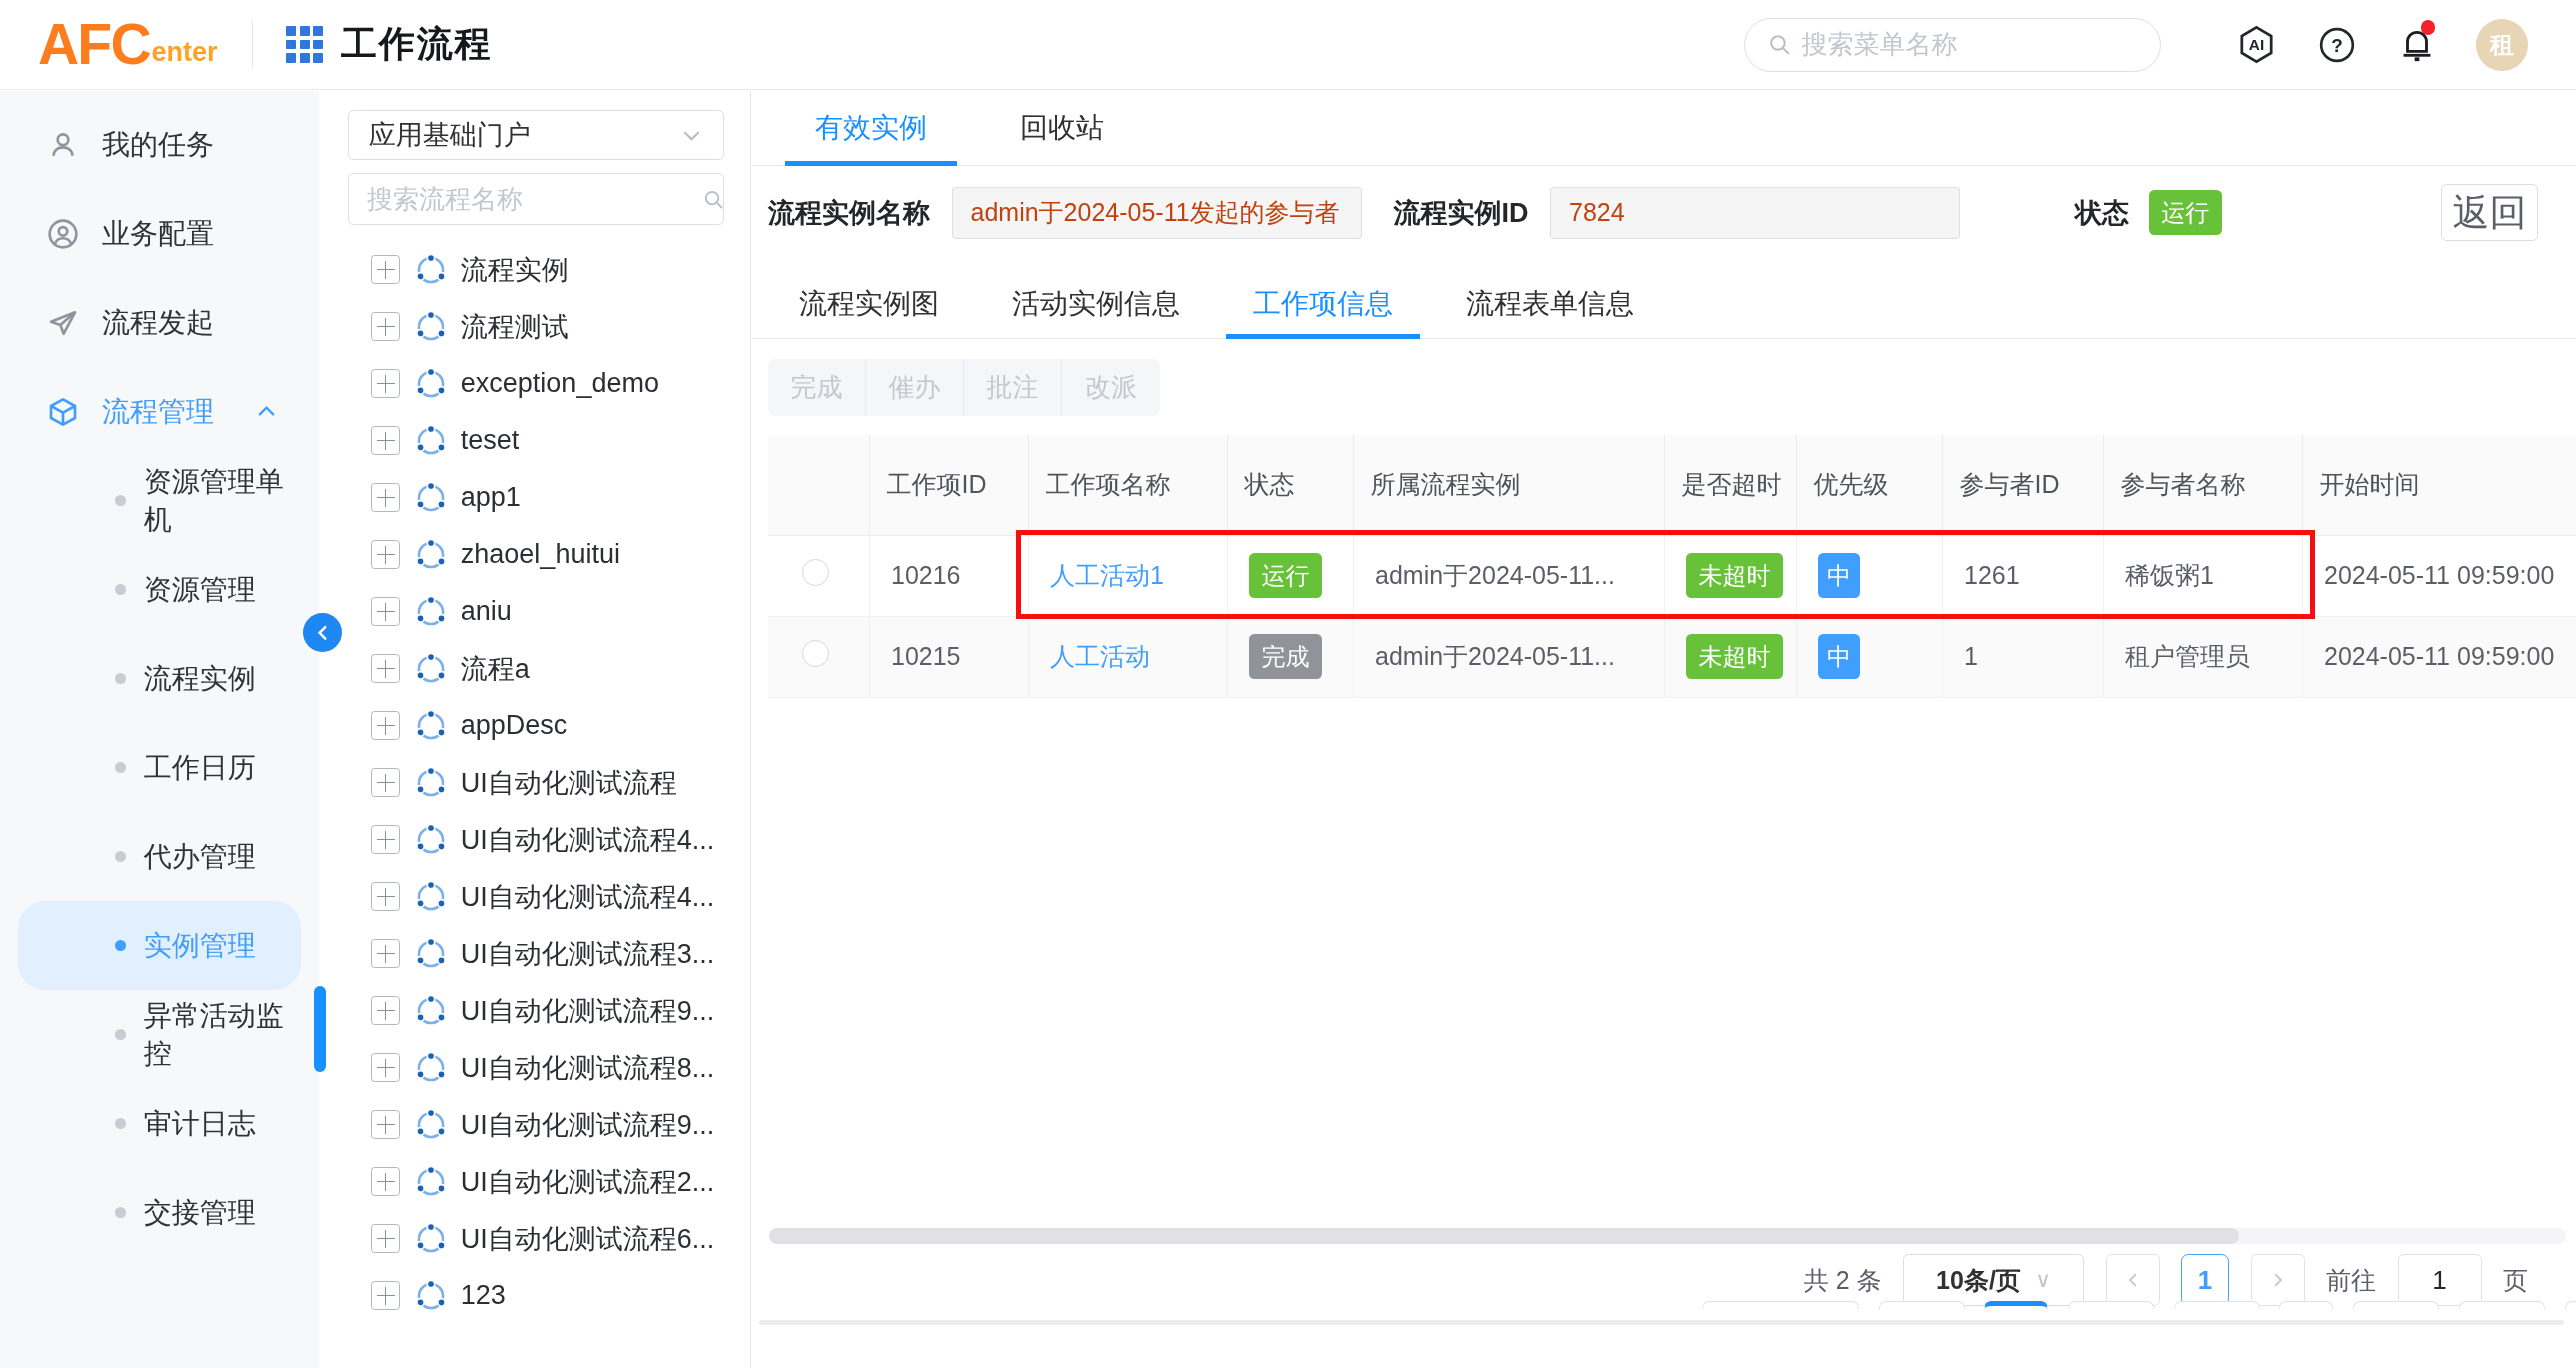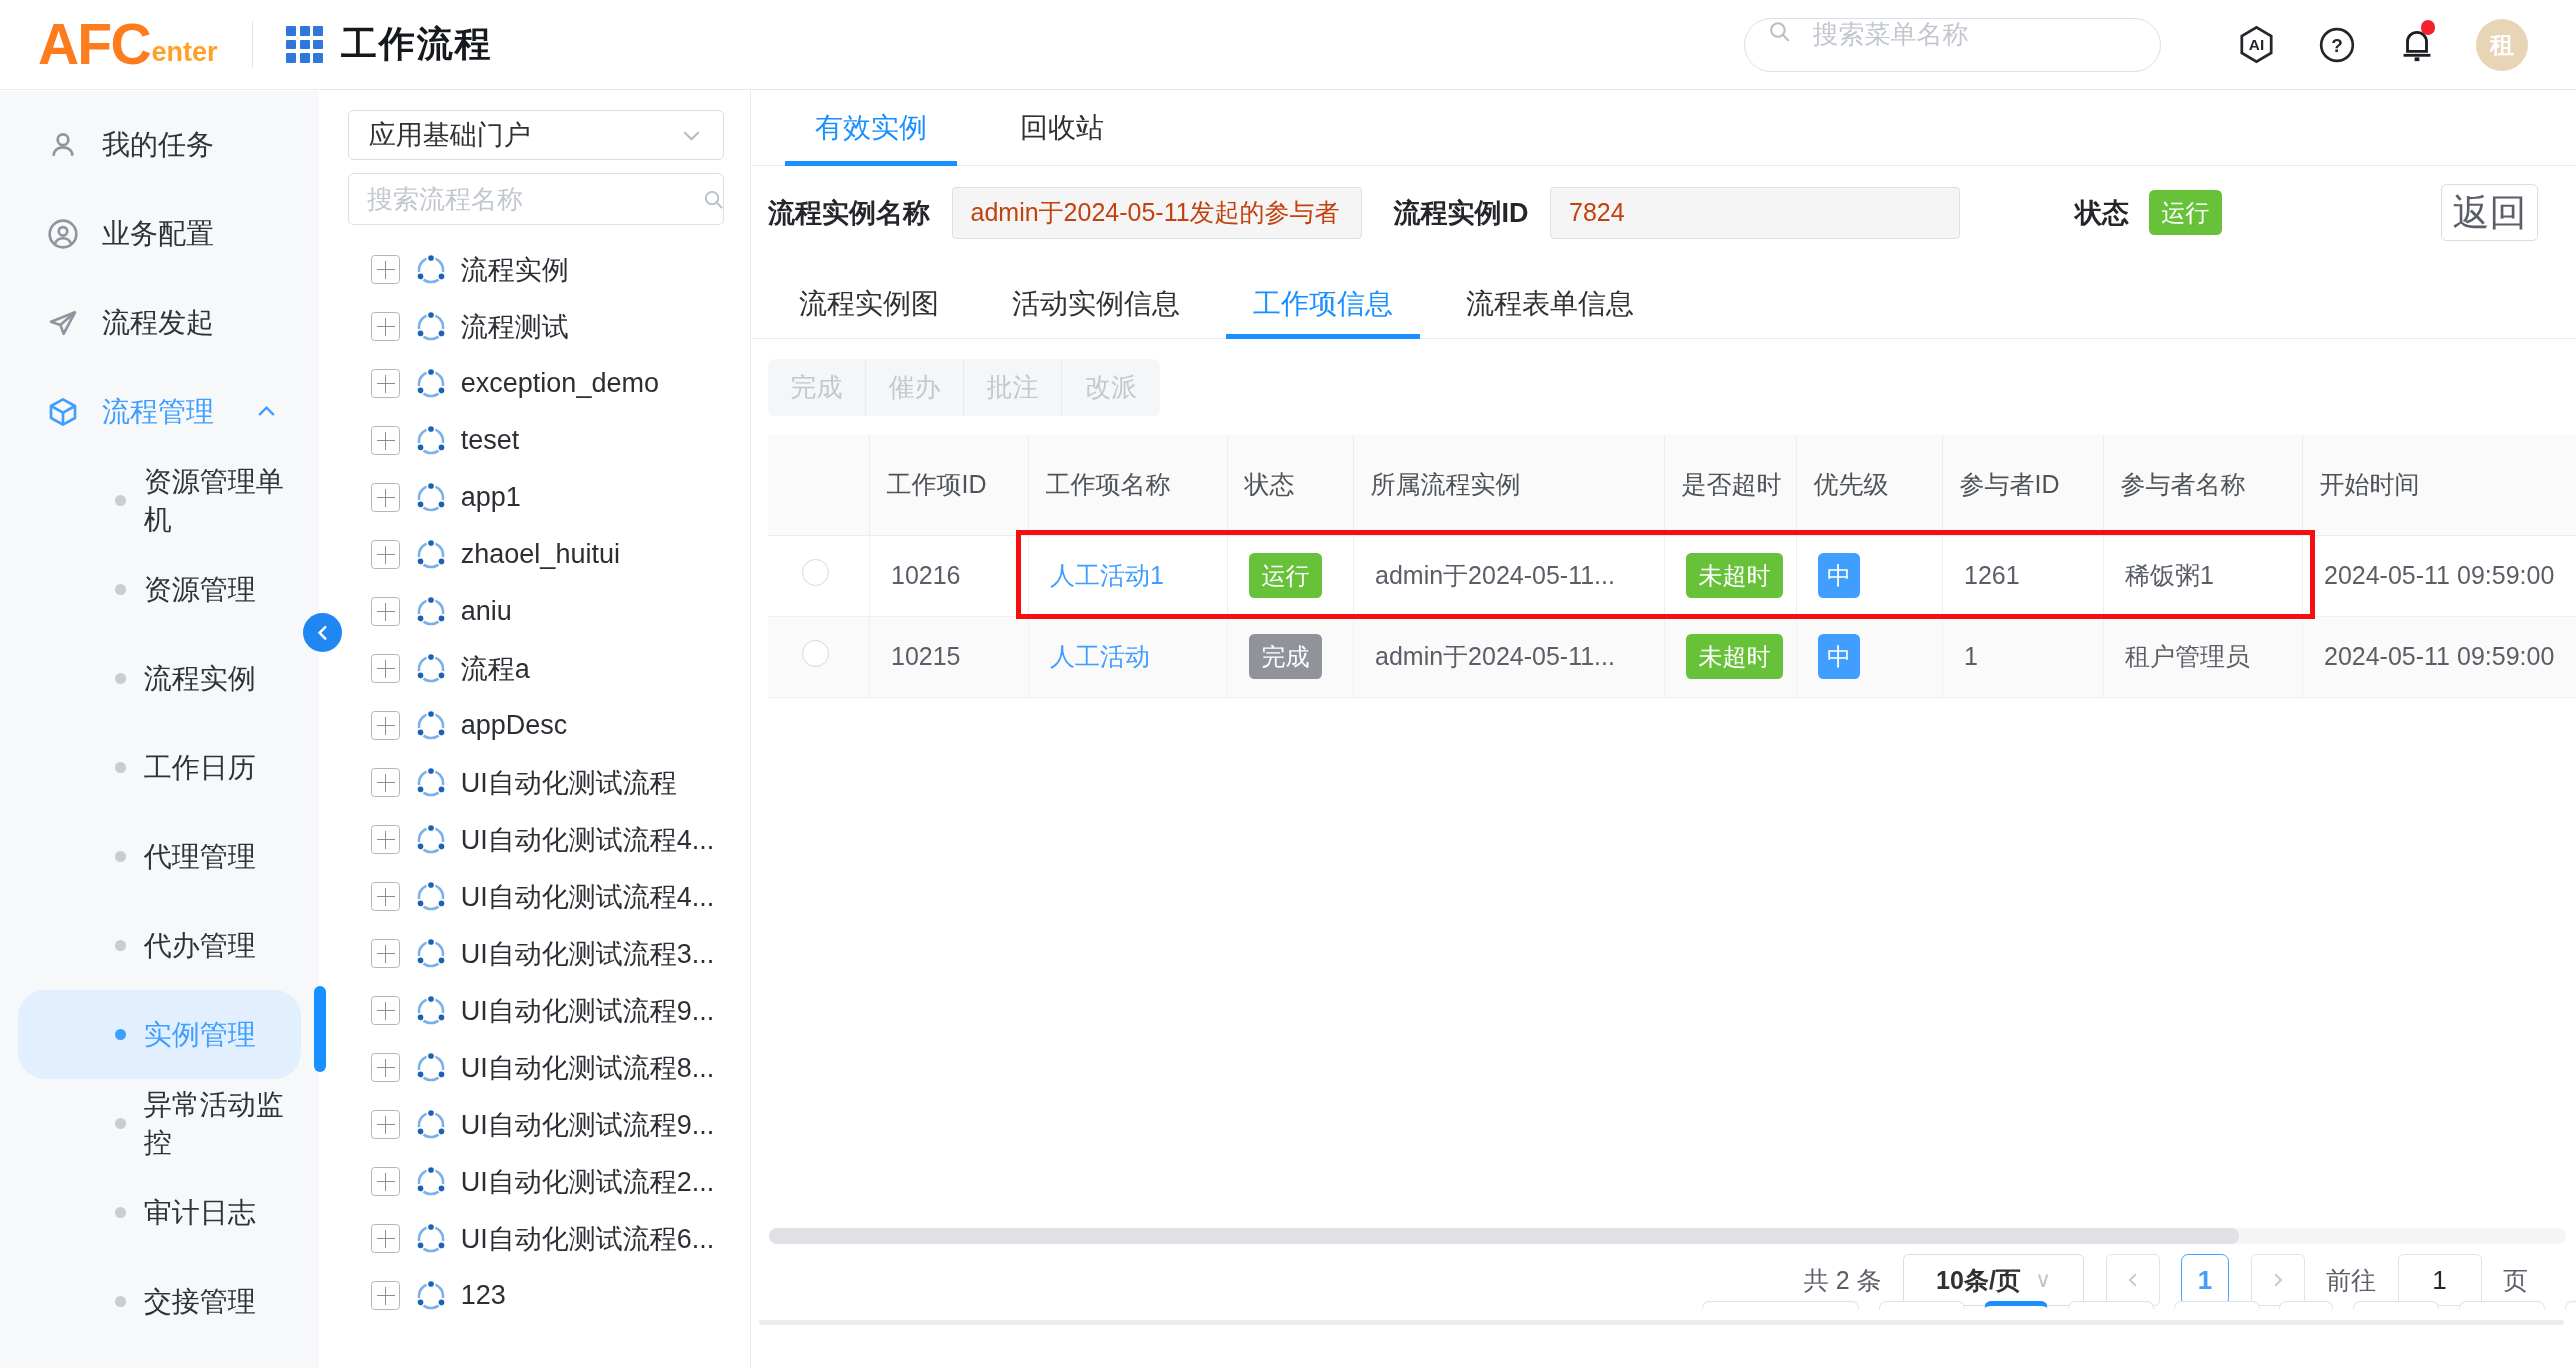--- a/index.html
+++ b/index.html
@@ -12,21 +12,21 @@
     border-bottom:0.9px solid #e8e8e8; display:flex; align-items:center; z-index:30; }
   .logo { display:flex; align-items:flex-end; margin-left:38px; }
   .logo-afc { font-size:57px; font-weight:bold; color:#fd7d1e; letter-spacing:-1.8px; line-height:0.95; }
   .logo-enter { font-size:27px; font-weight:bold; color:#ffa126; margin-left:1.8px; margin-bottom:3.6px; }
   .hdr-divider { width:0.9px; height:47px; background:#e3e4e8; margin:0 34px; }
   .grid-icon { display:grid; grid-template-columns:repeat(3,9.8px); grid-template-rows:repeat(3,9.8px); gap:3.6px; margin-right:18px; }
   .grid-icon i { background:#3077dd; border-radius:0.9px; }
   .app-title { font-size:36px; font-weight:bold; color:#15181c; letter-spacing:1.8px; }
   .hdr-spacer { flex:1; }
   .hdr-search { width:417px; height:54px; border:0.9px solid #dcdfe6; border-radius:27px;
-    display:flex; align-items:flex-start; padding:0 21.5px; gap:21px; }
+    display:flex; align-items:center; padding:0 21.5px; gap:10px; }
   .hdr-search input { border:none; outline:none; flex:1; font-size:26px; color:#444;
     font-family:inherit; background:transparent; }
   .hdr-search input::placeholder { color:#c2c7cf; }
   .hdr-icons { display:flex; align-items:center; gap:39px; margin:0 48px 0 75px; }
   .hicon { position:relative; width:41px; height:41px; display:flex; align-items:center; justify-content:center; cursor:pointer; }
   .bell-dot { position:absolute; top:-3.6px; right:1.8px; width:14.3px; height:14.3px; border-radius:50%; background:#f5222d; }
   .avatar { width:52px; height:52px; border-radius:50%; background:#e7d5b5; color:#fff;
     font-size:24px; font-weight:bold; display:flex; align-items:center; justify-content:center; cursor:pointer; }
 
   
@@ -250,24 +250,20 @@
     <span class="dot"></span>
     <span>资源管理</span>
   </div>
   <div class="side-item side-sub">
     <span class="dot"></span>
     <span>流程实例</span>
   </div>
   <div class="side-item side-sub">
     <span class="dot"></span>
     <span>工作日历</span>
-  </div>
-  <div class="side-item side-sub">
-    <span class="dot"></span>
-    <span>代理管理</span>
   </div>
   <div class="side-item side-sub">
     <span class="dot"></span>
     <span>代办管理</span>
   </div>
   <div class="side-item side-sub active">
     <span class="dot"></span>
     <span>实例管理</span>
   </div>
   <div class="side-item side-sub">

